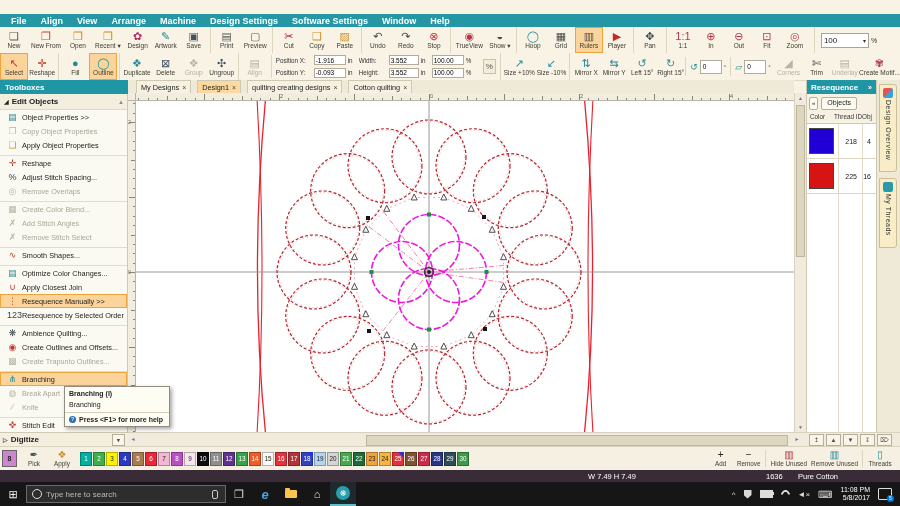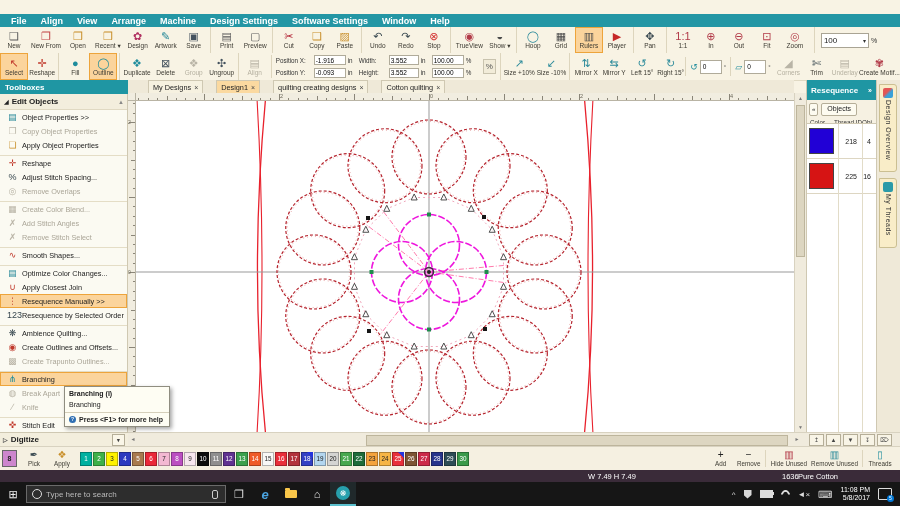--- a/index.html
+++ b/index.html
@@ -62,21 +62,21 @@
   .side-scroll .sarr{height:7px;line-height:7px;}
   .side-scroll .sthumb{margin:1px;height:60px;background:#d9d2bc;border:1px solid #bdb59c;}
   .digitize{position:absolute;left:0;top:432px;width:128px;height:14px;background:#f3eedd;
     border-top:1px solid #cfc8b2;display:flex;align-items:center;font-size:8px;font-weight:bold;
     color:#222;padding:0 3px;box-sizing:border-box;gap:3px;}
   .digitize .chev{font-size:6px;color:#555;}
   .digitize .dd{margin-left:auto;width:11px;height:10px;border:1px solid #b5ae98;background:#faf6e8;
     font-size:5.5px;display:flex;align-items:center;justify-content:center;color:#444;}
   
   .tabs{position:absolute;left:128px;top:80px;width:666px;height:13px;display:flex;
-    align-items:flex-end;gap:13px;padding-left:20px;background:#efe9d8;box-sizing:border-box;}
+    align-items:flex-end;gap:6px;padding-left:8px;background:#efe9d8;box-sizing:border-box;}
   .tab{height:12px;display:flex;align-items:center;background:#f6f1e0;border:1px solid #cfc8b2;
     border-bottom:none;font-size:7.3px;color:#222;padding:0 4px;gap:3px;white-space:nowrap;}
   .tab.active{background:#fbd9a0;}
   .tab .close{font-size:7px;color:#444;line-height:7px;}
   .canvas{position:absolute;left:128px;top:93px;width:666px;height:339px;background:#fff;overflow:hidden;}
   .ruler-corner{position:absolute;left:0;top:0;width:8px;height:8px;background:#f1ede0;
     border-right:1px solid #b9b4a4;border-bottom:1px solid #b9b4a4;box-sizing:border-box;}
   .ruler-top{position:absolute;left:8px;top:0;width:658px;height:8px;background:#f1ede0;
     border-bottom:1px solid #b9b4a4;box-sizing:border-box;}
   .ruler-top .tick{position:absolute;bottom:0;width:1px;background:#8a8578;}
@@ -91,21 +91,21 @@
   .vsb .varr{height:10px;line-height:10px;}
   .vsb .vthumb{position:absolute;top:12px;height:150px;left:1px;right:1px;background:#ddd6c1;border:1px solid #bdb59c;}
   .vsb .varr.dn{position:absolute;bottom:0;left:0;right:0;}
   .hsb{position:absolute;left:128px;top:432px;width:678px;height:14px;background:#f0ebdd;
     border-top:1px solid #d8d2c0;box-sizing:border-box;font-size:6px;color:#777;}
   .hsb .harr{position:absolute;top:2px;width:10px;text-align:center;}
   .hsb .hthumb{position:absolute;left:238px;width:420px;top:2px;height:9px;background:#ddd6c1;border:1px solid #bdb59c;}
   
   .rpanel{position:absolute;left:806px;top:80px;width:70px;height:352px;background:#f6f1e2;
     border-left:1px solid #cfc8b2;box-sizing:border-box;}
-  .rp-header{height:20px;background:#1f96a3;color:#fff;font-size:8px;font-weight:bold;
+  .rp-header{height:14px;background:#1f96a3;color:#fff;font-size:8px;font-weight:bold;
     display:flex;align-items:center;justify-content:space-between;padding:0 4px;}
   .rp-header .chev{font-size:7px;}
   .rp-toolbar{height:16px;display:flex;align-items:center;gap:3px;padding:1px 2px;}
   .rp-btn{border:1px solid #b5ae98;background:#fdfbf0;font-size:7px;color:#222;padding:0 5px;
     height:11px;line-height:10px;border-radius:2px;}
   .rp-btn.small{padding:0 2px;font-size:6px;}
   .rp-cols{display:flex;font-size:6.3px;color:#333;padding:1px 1px 2px 3px;}
   .rp-cols .c1{width:24px;}.rp-cols .c2{width:28px;}.rp-cols .c3{width:12px;}
   .rp-table{position:absolute;left:0;right:0;top:43px;bottom:0;background:#fff;border-top:1px solid #cfc8b2;}
   .rp-table .vline{position:absolute;top:0;bottom:0;width:1px;background:#e2dcc8;}
@@ -136,21 +136,21 @@
   .swatches{display:flex;gap:1px;margin-left:4px;}
   .sw{width:12px;height:14px;font-size:6.3px;display:flex;align-items:center;justify-content:center;
     border:1px solid rgba(0,0,0,.28);position:relative;box-sizing:border-box;}
   .sw.marked::after{content:"";position:absolute;right:-1px;top:-1px;border:3px solid transparent;
     border-top-color:#2233dd;border-right-color:#2233dd;}
   .pal-right{margin-left:auto;display:flex;align-items:center;margin-right:4px;}
   
   .statusbar{position:absolute;left:0;top:470px;width:900px;height:12px;background:#3a2b39;
     color:#fff;font-size:7.5px;}
   .statusbar span{position:absolute;top:2px;white-space:nowrap;}
-  .st-dims{left:588px;}.st-code{left:766px;margin-left:16px;}.st-thread{left:798px;}
+  .st-dims{left:588px;}.st-code{left:766px;}.st-thread{left:798px;}
   
   .taskbar{position:absolute;left:0;top:482px;width:900px;height:24px;background:#161616;
     display:flex;align-items:center;color:#ddd;}
   .tb-start{width:26px;text-align:center;font-size:11px;color:#eee;}
   .tb-search{width:200px;height:18px;background:#2d2d2d;border:1px solid #6a6a6a;display:flex;
     align-items:center;gap:4px;padding:0 5px;box-sizing:border-box;}
   .tb-search .circ{width:8px;height:8px;border:1.5px solid #ddd;border-radius:50%;flex:none;}
   .tb-search .ph{color:#b9b9b9;font-size:8px;flex:1;white-space:nowrap;overflow:hidden;}
   .mic{width:4px;height:7px;border:1px solid #ccc;border-radius:2px;flex:none;margin-right:2px;}
   .tb-icon{width:26px;height:24px;display:flex;align-items:center;justify-content:center;font-size:11px;}

